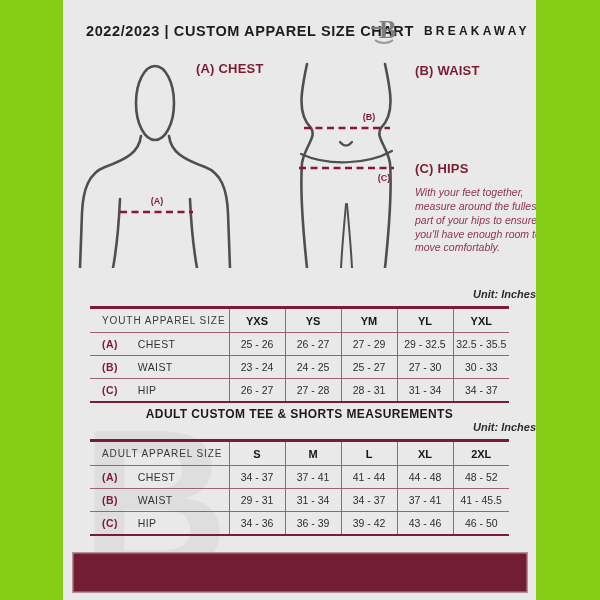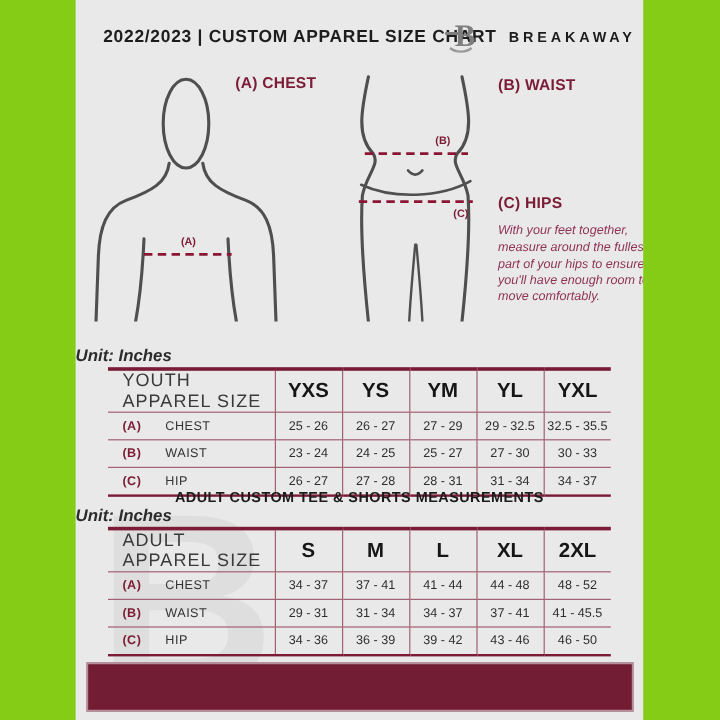--- a/index.html
+++ b/index.html
@@ -49,43 +49,43 @@
     font-size:205px; font-weight:bold; color:#dedede; line-height:1;
     z-index:0; user-select:none;
   }
   
   .sect-title {
     position:absolute; left:0; width:473px; text-align:center;
     font-size:12px; font-weight:bold; color:#1b1b1b; letter-spacing:0.4px;
     z-index:1;
   }
   .sect-unit {
-    position:absolute; left:0; width:473px; text-align:left;
-    font-size:14px; font-style:italic; font-weight:bold; color:#2b2b2b;
+    position:absolute; left:0; width:473px; text-align:right;
+    font-size:11px; font-style:italic; font-weight:bold; color:#2b2b2b;
     z-index:1;
   }
   .size-table {
     position:absolute; left:27px; width:419px;
     border-collapse:collapse; table-layout:fixed; z-index:1;
   }
   .size-table col.c-label { width:139px; }
   .size-table col.c-size  { width:56px; }
   .size-table th, .size-table td {
     border:1px solid #a26073; height:23px; padding:0;
     font-size:10.5px; color:#2e2e2e; text-align:center;
     background:transparent;
   }
   .size-table tr > *:first-child { border-left:0; }
   .size-table tr > *:last-child  { border-right:0; }
   .size-table tr:first-child > * { border-top:3px solid #7b1b35; height:25px; }
   .size-table tr:last-child  > * { border-bottom:2.5px solid #7b1b35; }
-  .size-table th { font-weight:bold; font-size:17px; color:#161616; }
+  .size-table th { font-weight:bold; font-size:11px; color:#161616; }
   .size-table th.label-h {
     font-weight:normal; text-align:left; padding-left:12px;
-    font-size:15px; letter-spacing:0.9px; color:#3a3a3a;
+    font-size:10px; letter-spacing:0.9px; color:#3a3a3a;
   }
   .size-table td.rowlabel { text-align:left; padding-left:12px; letter-spacing:0.4px; }
   .size-table td.rowlabel .pfx { color:#7b1b35; font-weight:bold; }
   .size-table td.rowlabel .rl { margin-left:20px; color:#333; }
   #youth-title { top:274px; } #youth-unit { top:288px; } #youth-table { top:306px; }
   #adult-title { top:407px; } #adult-unit { top:421px; } #adult-table { top:439px; }
   
   .footer-bar {
     position:absolute; left:9px; top:552px; width:456px; height:41px;
     background:#731d35; z-index:1;

